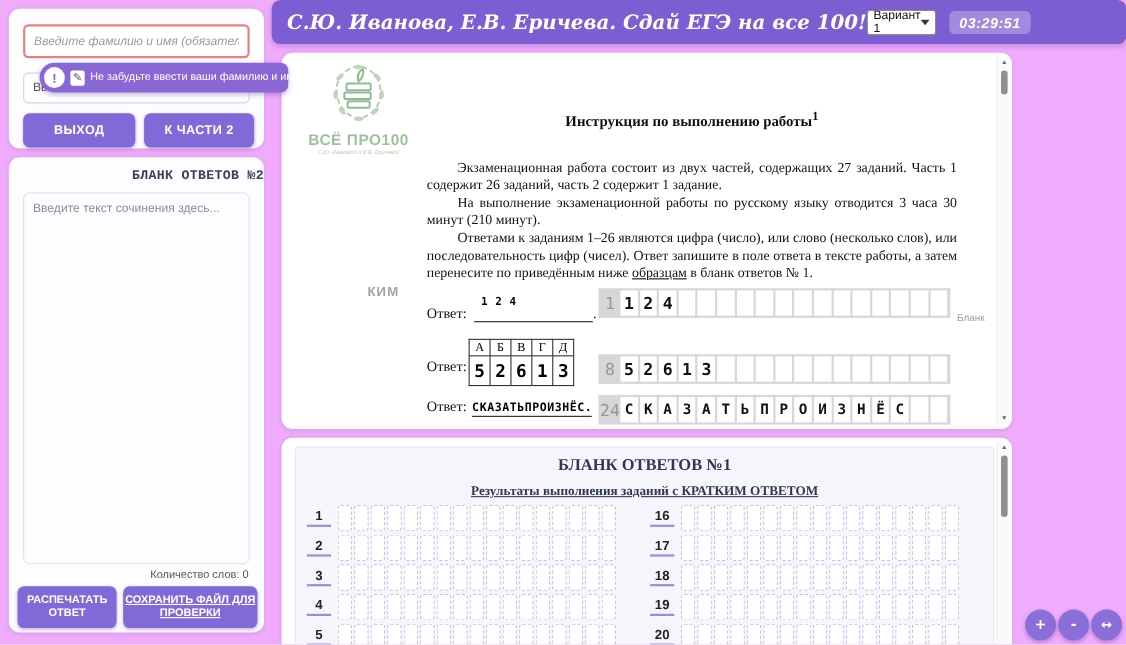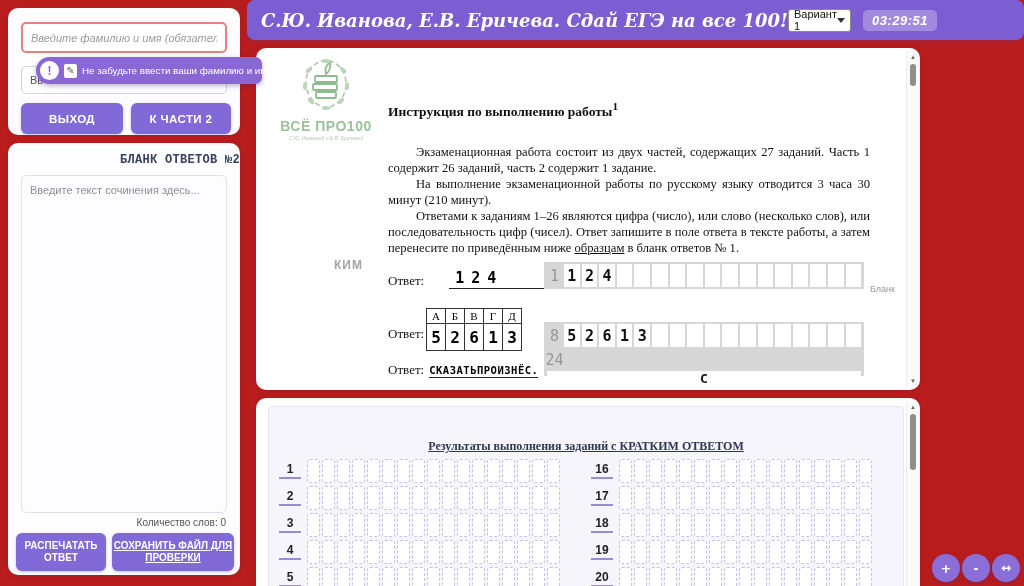--- a/index.html
+++ b/index.html
@@ -1,18 +1,18 @@
 <!DOCTYPE html>
 <html><head>
 <meta charset="utf-8">
 <style>
   * { margin:0; padding:0; box-sizing:border-box; }
   html,body { width:1024px; height:586px; overflow:hidden; }
   body { font-family:"Liberation Sans", sans-serif; background:#f3f1f9; position:relative; }
-  #stage { position:absolute; inset:0; width:1024px; height:586px; background:#b91c1c; overflow:hidden; }
+  #stage { position:absolute; inset:0; width:1024px; height:586px; background:#f0abfc; overflow:hidden; }
 
   
   .header { position:absolute; left:247px; top:0; width:777px; height:40px; background:#7d5ed2;
             border-radius:8px; display:flex; align-items:center; padding:0 14px; box-shadow:0 2px 4px rgba(90,60,160,.25); }
   .header-title { color:#fff; font-family:"DejaVu Serif", serif; font-style:italic; font-weight:bold; font-size:18px; white-space:nowrap; }
   .header-part { color:#fff; font-family:"DejaVu Serif", serif; font-style:italic; font-weight:bold; font-size:18px; margin-left:46px; }
   .variant-select { margin-left:auto; width:84px; height:23px; background:#fff; border:1px solid #8a8a8a; border-radius:3px;
                     display:flex; align-items:center; padding:0 5px; font-size:11px; color:#111; cursor:pointer; }
   .variant-select .chev { margin-left:auto; width:0; height:0; border-left:4px solid transparent; border-right:4px solid transparent; border-top:5px solid #333; }
   .timer-badge { margin-left:12px; margin-right:94px; background:#a28bdf; color:#fff; border-radius:5px;
@@ -53,49 +53,49 @@
   .btn-print { left:8px; width:90px; }
   .btn-save { left:104px; width:122px;text-decoration:underline; }
 
   
   .doc-panel { position:absolute; left:256px; top:48px; width:664px; height:342px; background:#fff; border-radius:10px;
                box-shadow:0 1px 4px rgba(40,30,90,.10); overflow:hidden; }
   .logo-block { position:absolute; left:12px; top:8px; width:116px; text-align:center; }
   .logo-name { font-size:14px; font-weight:bold; color:#9dc29b; letter-spacing:.5px; margin-top:2px; }
   .logo-tagline { font-size:5px; font-style:italic; color:#b3cfb0; margin-top:1px; }
 
-  .doc-title { position:absolute; left:132px; top:52px; width:482px; font-family:"Liberation Serif",serif;
+  .doc-title { position:absolute; left:132px; top:52px; width:482px; text-align:center; font-family:"Liberation Serif",serif;
                font-weight:bold; font-size:13.5px; color:#111; }
   .doc-text { position:absolute; left:132px; top:96px; width:482px; font-family:"Liberation Serif",serif; font-size:12.6px;
               line-height:16px; color:#111; text-align:justify; }
   .doc-text p { text-indent:28px; }
   .doc-link { text-decoration:underline; color:#111; cursor:pointer; }
 
   .kim-label { position:absolute; left:78px; top:210px; color:#a3a3a3; font-weight:bold; font-size:12px; letter-spacing:1px; }
   .blank-label { position:absolute; left:614px; top:236px; color:#9a9a9a; font-size:9px; }
 
   .otvet { font-family:"Liberation Serif",serif; font-size:13px; color:#111; }
   .ans1 { position:absolute; left:132px; top:221px; display:flex; align-items:flex-end; }
-  .ans1-value { display:inline-block; width:108px; border-bottom:1.5px solid #222; margin-left:25px;
-                font-family:"DejaVu Sans Mono",monospace; font-size:15px; font-weight:bold; letter-spacing:7px; padding:0 0 1px 6px; }
+  .ans1-value { display:inline-block; width:108px; border-bottom:1.5px solid #222; margin-left:7px;
+                font-family:"DejaVu Sans Mono",monospace; font-size:10px; font-weight:bold; letter-spacing:7px; padding:0 0 12px 6px; }
   .ans2 { position:absolute; left:132px; top:276px; }
   .sample-table { position:absolute; left:170px; top:260px; border-collapse:collapse; }
   .sample-table td { border:1px solid #333; text-align:center; font-family:"Liberation Serif",serif; }
   .sample-table .hd td { width:19px; height:15px; font-size:11px; }
   .sample-table .vl td { height:27px; font-family:"DejaVu Sans Mono",monospace; font-size:16px; font-weight:bold; }
   .ans3 { position:absolute; left:132px; top:314px; display:flex; align-items:baseline; }
   .ans3-value { font-family:"DejaVu Sans Mono",monospace; font-size:10.5px; font-weight:bold; letter-spacing:.5px;
                 border-bottom:1px solid #222; margin-left:5px; padding-bottom:1px; }
 
   .sample-strip { position:absolute; left:288px; height:27px; width:320px; background:#d7d7d7; display:flex; gap:2px; padding:2px 3px; }
   .strip-num { width:15px; color:#979797; font-family:"DejaVu Sans Mono",monospace; font-size:15px; display:flex; align-items:center; justify-content:center; flex:none; }
   .strip-cell { flex:1; background:#fff; display:flex; align-items:center; justify-content:center;
                 font-family:"DejaVu Sans Mono",monospace; font-size:15px; font-weight:bold; color:#111; }
   .strip-letters .strip-cell { font-size:13px; }
-  .strip1 { top:214px; } .strip2 { top:274px; } .strip3 { top:301px;flex-direction:column; }
+  .strip1 { top:214px; } .strip2 { top:274px; } .strip3 { top:311px; }
 
   
   .vscroll { position:absolute; top:4px; bottom:4px; width:12px; background:#fafafa; border-left:1px solid #ededed; }
   .vscroll .arr { position:absolute; left:0; width:12px; height:10px; color:#666; font-size:6px; text-align:center; line-height:10px; cursor:pointer; }
   .arr-up { top:0; } .arr-dn { bottom:0; }
   .vthumb { position:absolute; left:3px; width:6px; background:#8f8f8f; border-radius:3px; cursor:pointer; }
   .doc-scroll { right:2px; }
   .doc-scroll .vthumb { top:12px; height:22px; }
   .b1-scroll { right:2px; }
   .b1-scroll .vthumb { top:12px; height:56px; }
@@ -296,20 +296,21 @@
 
     <div class="vscroll doc-scroll">
       <div class="arr arr-up">▲</div>
       <div class="vthumb"></div>
       <div class="arr arr-dn">▼</div>
     </div>
   </div>
 
   <div class="blank1-panel">
     <div class="blank1-inner">
+      <div class="b1-title">БЛАНК ОТВЕТОВ №1</div>
       <div class="b1-subtitle">Результаты выполнения заданий с КРАТКИМ ОТВЕТОМ</div>
       <div class="b1-col b1-col-left">
           <div class="b1-row">
             <span class="b1-num">1</span>
             <div class="b1-cells">
               <span class="b1-cell"></span>
               <span class="b1-cell"></span>
               <span class="b1-cell"></span>
               <span class="b1-cell"></span>
               <span class="b1-cell"></span>

